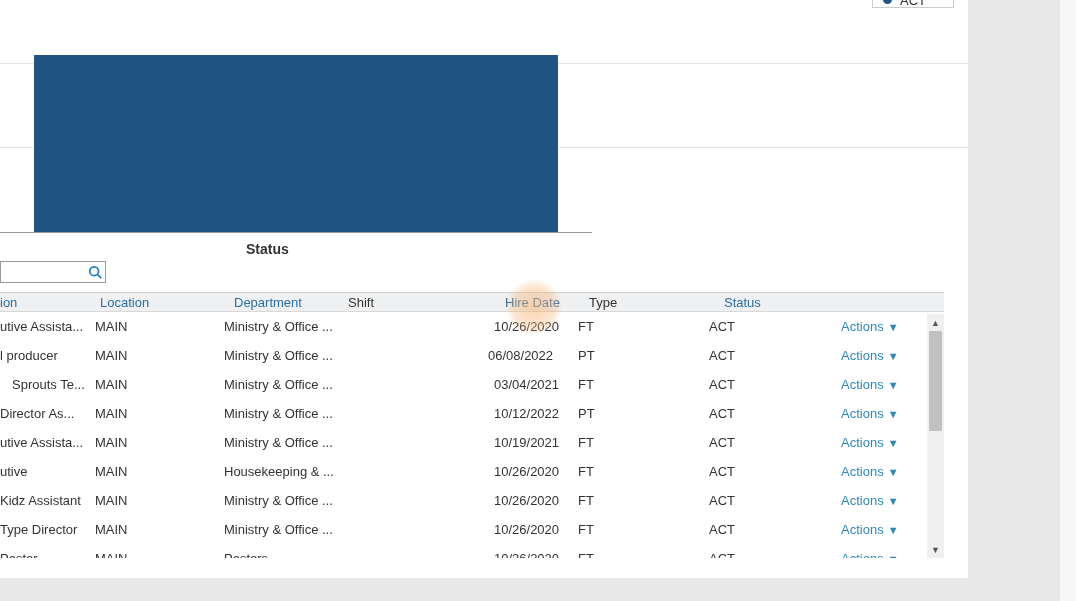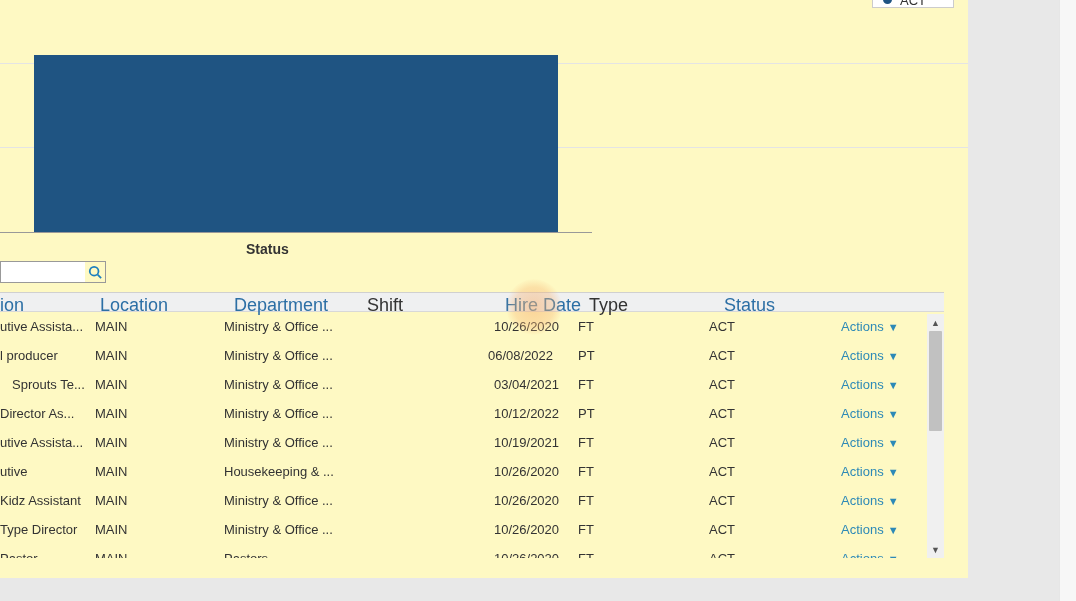--- a/index.html
+++ b/index.html
@@ -15,21 +15,21 @@
       height: 601px;
       position: relative;
       overflow: hidden;
     }
     .main-area {
       position: absolute;
       left: 0;
       top: 0;
       width: 968px;
       height: 578px;
-      background: #fef9c3;
+      background: #ffffff;
     }
     .legend-box {
       position: absolute;
       top: 0;
       right: 14px;
       width: 82px;
       height: 8px;
       border: 1px solid #ccc;
       border-top: none;
       background: #fff;
@@ -132,21 +132,21 @@
       top: 292px;
       left: 0;
       width: 944px;
       height: 20px;
       background: #eff0f1;
       border-top: 1px solid #d0d0d0;
       border-bottom: 1px solid #d8d8d8;
     }
     .header-cell {
       position: absolute;
-      font-size: 18px;
+      font-size: 13px;
       color: #2c6fa5;
       top: 2px;
       cursor: pointer;
     }
     .header-cell.sorted {
       color: #333;
     }
     .table-body {
       position: absolute;
       top: 312px;
@@ -267,21 +267,21 @@
         <circle cx="7" cy="7" r="5" fill="none" stroke="#1c7fbe" stroke-width="2"></circle>
         <line x1="11" y1="11" x2="15" y2="15" stroke="#1c7fbe" stroke-width="2"></line>
       </svg>
     </div>
   </div>
 
   <div class="table-header">
     <div class="header-cell" style="left:0px">ion</div>
     <div class="header-cell" style="left:100px">Location</div>
     <div class="header-cell" style="left:234px">Department</div>
-    <div class="header-cell sorted" style="left:367px">Shift</div>
+    <div class="header-cell sorted" style="left:348px">Shift</div>
     <div class="header-cell" style="left:505px">Hire Date</div>
     <div class="header-cell sorted" style="left:589px">Type</div>
     <div class="header-cell" style="left:724px">Status</div>
   </div>
 
   <div class="table-body" id="table-body">
   <div class="table-row">
     <div class="cell" style="left:0px;width:92px">utive Assista...</div>
     <div class="cell" style="left:95px;width:120px">MAIN</div>
     <div class="cell" style="left:224px;width:140px">Ministry &amp; Office ...</div>

